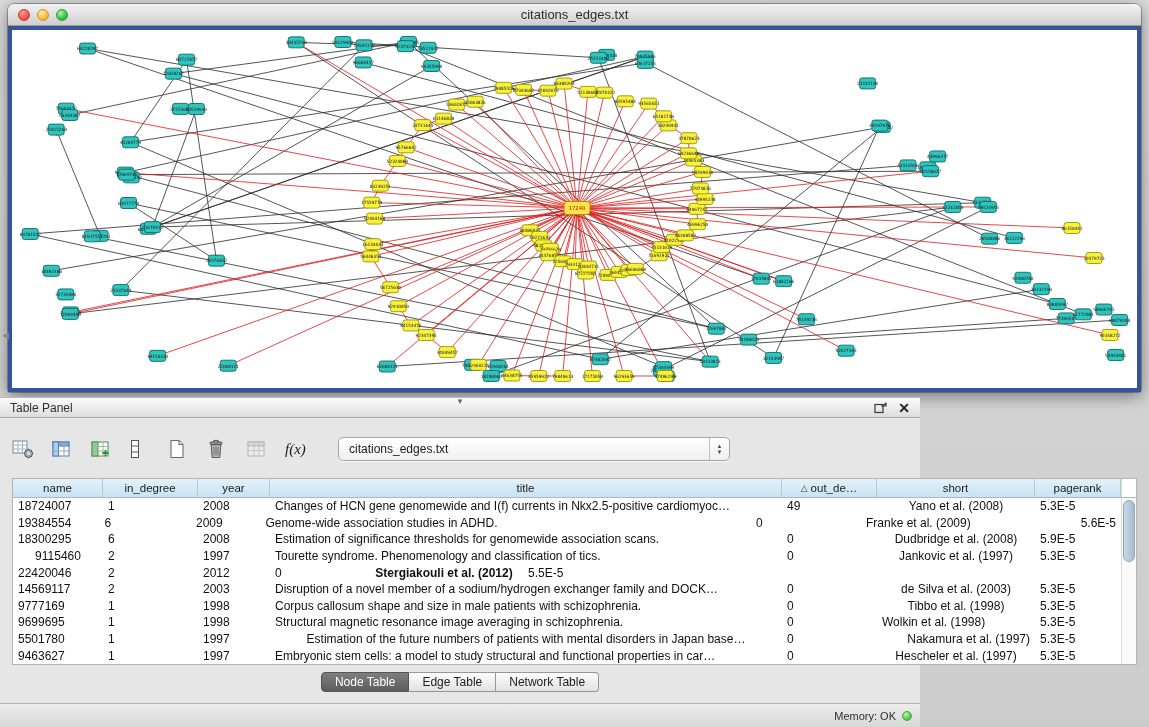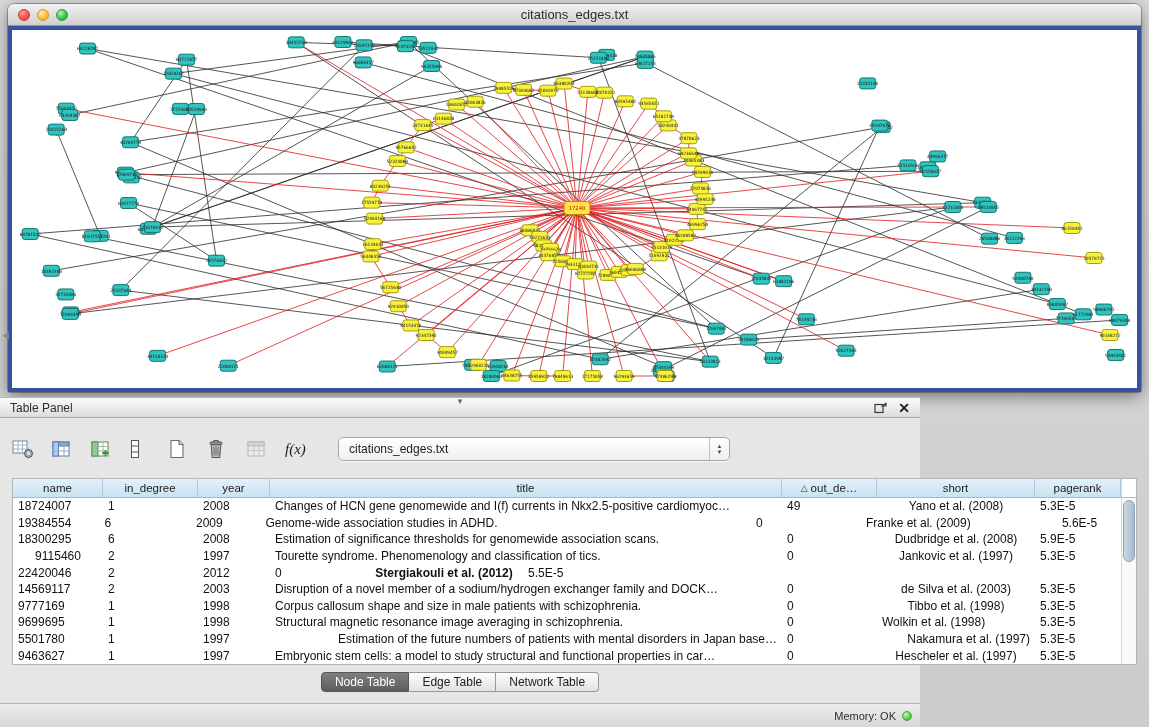--- a/index.html
+++ b/index.html
@@ -933,21 +933,21 @@
               <div class="td" style="width: 158px; text-align: center;">Yano et al. (2008)</div>
               <div class="td" style="width: 86px; text-align: left;">5.3E-5</div>
             </div>
             <div class="tr">
               <div class="td" style="width: 90px; text-align: left;">19384554</div>
               <div class="td" style="width: 95px; text-align: left;">6</div>
               <div class="td" style="width: 72px; text-align: left;">2009</div>
               <div class="td" style="width: 512px; text-align: left;">Genome-wide association studies in ADHD.</div>
               <div class="td" style="width: 95px; text-align: left;">0</div>
               <div class="td" style="width: 158px; text-align: center;">Franke et al. (2009)</div>
-              <div class="td" style="width: 86px; text-align: center; margin-left: 44px;">5.6E-5</div>
+              <div class="td" style="width: 86px; text-align: right; margin-left: 44px;">5.6E-5</div>
             </div>
             <div class="tr">
               <div class="td" style="width: 90px; text-align: left;">18300295</div>
               <div class="td" style="width: 95px; text-align: left;">6</div>
               <div class="td" style="width: 72px; text-align: left;">2008</div>
               <div class="td" style="width: 512px; text-align: left;">Estimation of significance thresholds for genomewide association scans.</div>
               <div class="td" style="width: 95px; text-align: left;">0</div>
               <div class="td" style="width: 158px; text-align: center;">Dudbridge et al. (2008)</div>
               <div class="td" style="width: 86px; text-align: left;">5.9E-5</div>
             </div>
@@ -992,21 +992,21 @@
               <div class="td" style="width: 72px; text-align: left;">1998</div>
               <div class="td" style="width: 512px; text-align: left;">Structural magnetic resonance image averaging in schizophrenia.</div>
               <div class="td" style="width: 95px; text-align: left;">0</div>
               <div class="td" style="width: 158px; text-align: left;">Wolkin et al. (1998)</div>
               <div class="td" style="width: 86px; text-align: left;">5.3E-5</div>
             </div>
             <div class="tr">
               <div class="td" style="width: 90px; text-align: left;">5501780</div>
               <div class="td" style="width: 95px; text-align: left;">1</div>
               <div class="td" style="width: 72px; text-align: left;">1997</div>
-              <div class="td" style="width: 512px; text-align: right;">Estimation of the future numbers of patients with mental disorders in Japan base…</div>
+              <div class="td" style="width: 512px; text-align: center;">Estimation of the future numbers of patients with mental disorders in Japan base…</div>
               <div class="td" style="width: 95px; text-align: left;">0</div>
               <div class="td" style="width: 158px; text-align: right;">Nakamura et al. (1997)</div>
               <div class="td" style="width: 86px; text-align: left;">5.3E-5</div>
             </div>
             <div class="tr">
               <div class="td" style="width: 90px; text-align: left;">9463627</div>
               <div class="td" style="width: 95px; text-align: left;">1</div>
               <div class="td" style="width: 72px; text-align: left;">1997</div>
               <div class="td" style="width: 512px; text-align: left;">Embryonic stem cells: a model to study structural and functional properties in car…</div>
               <div class="td" style="width: 95px; text-align: left;">0</div>

